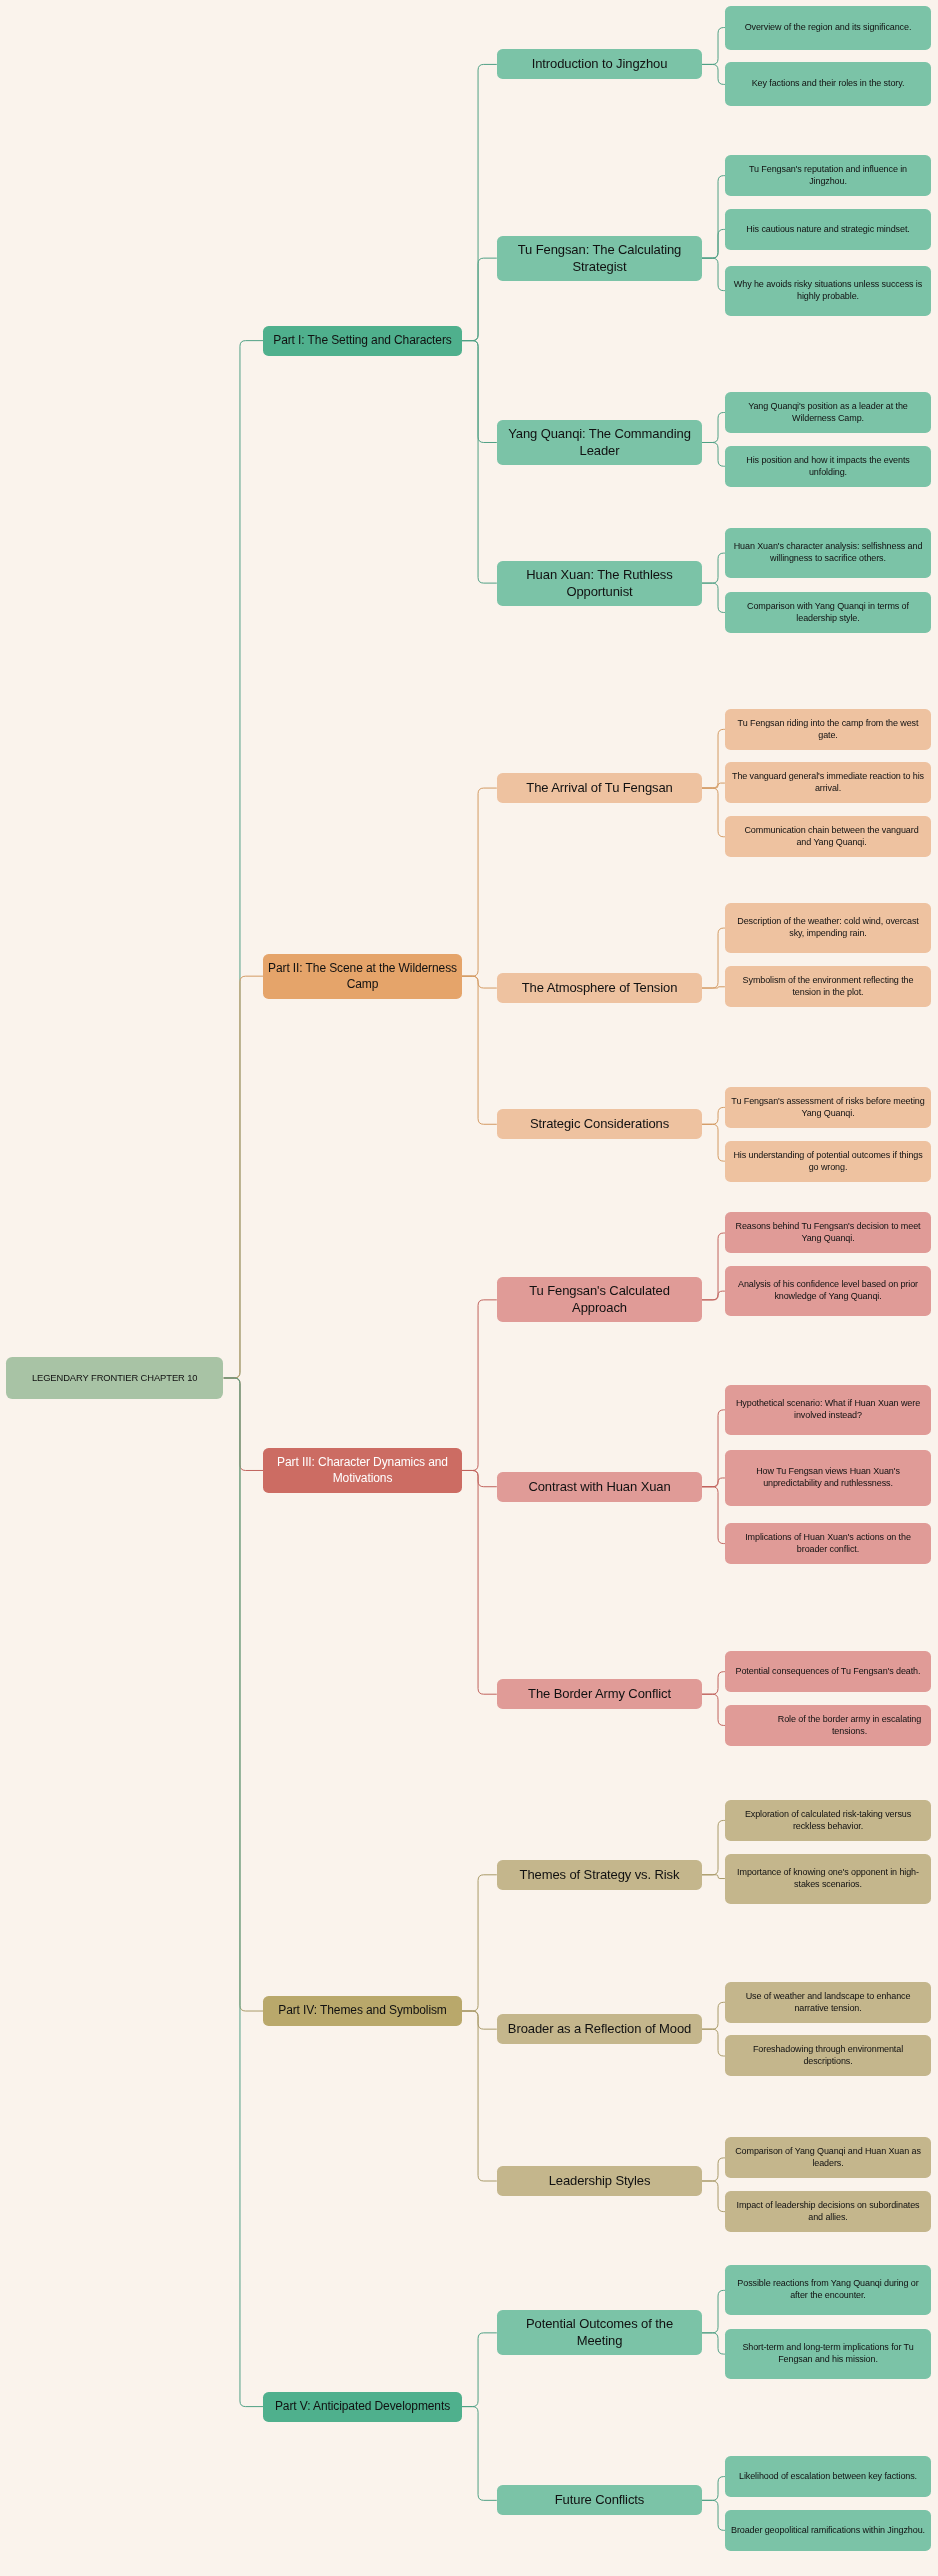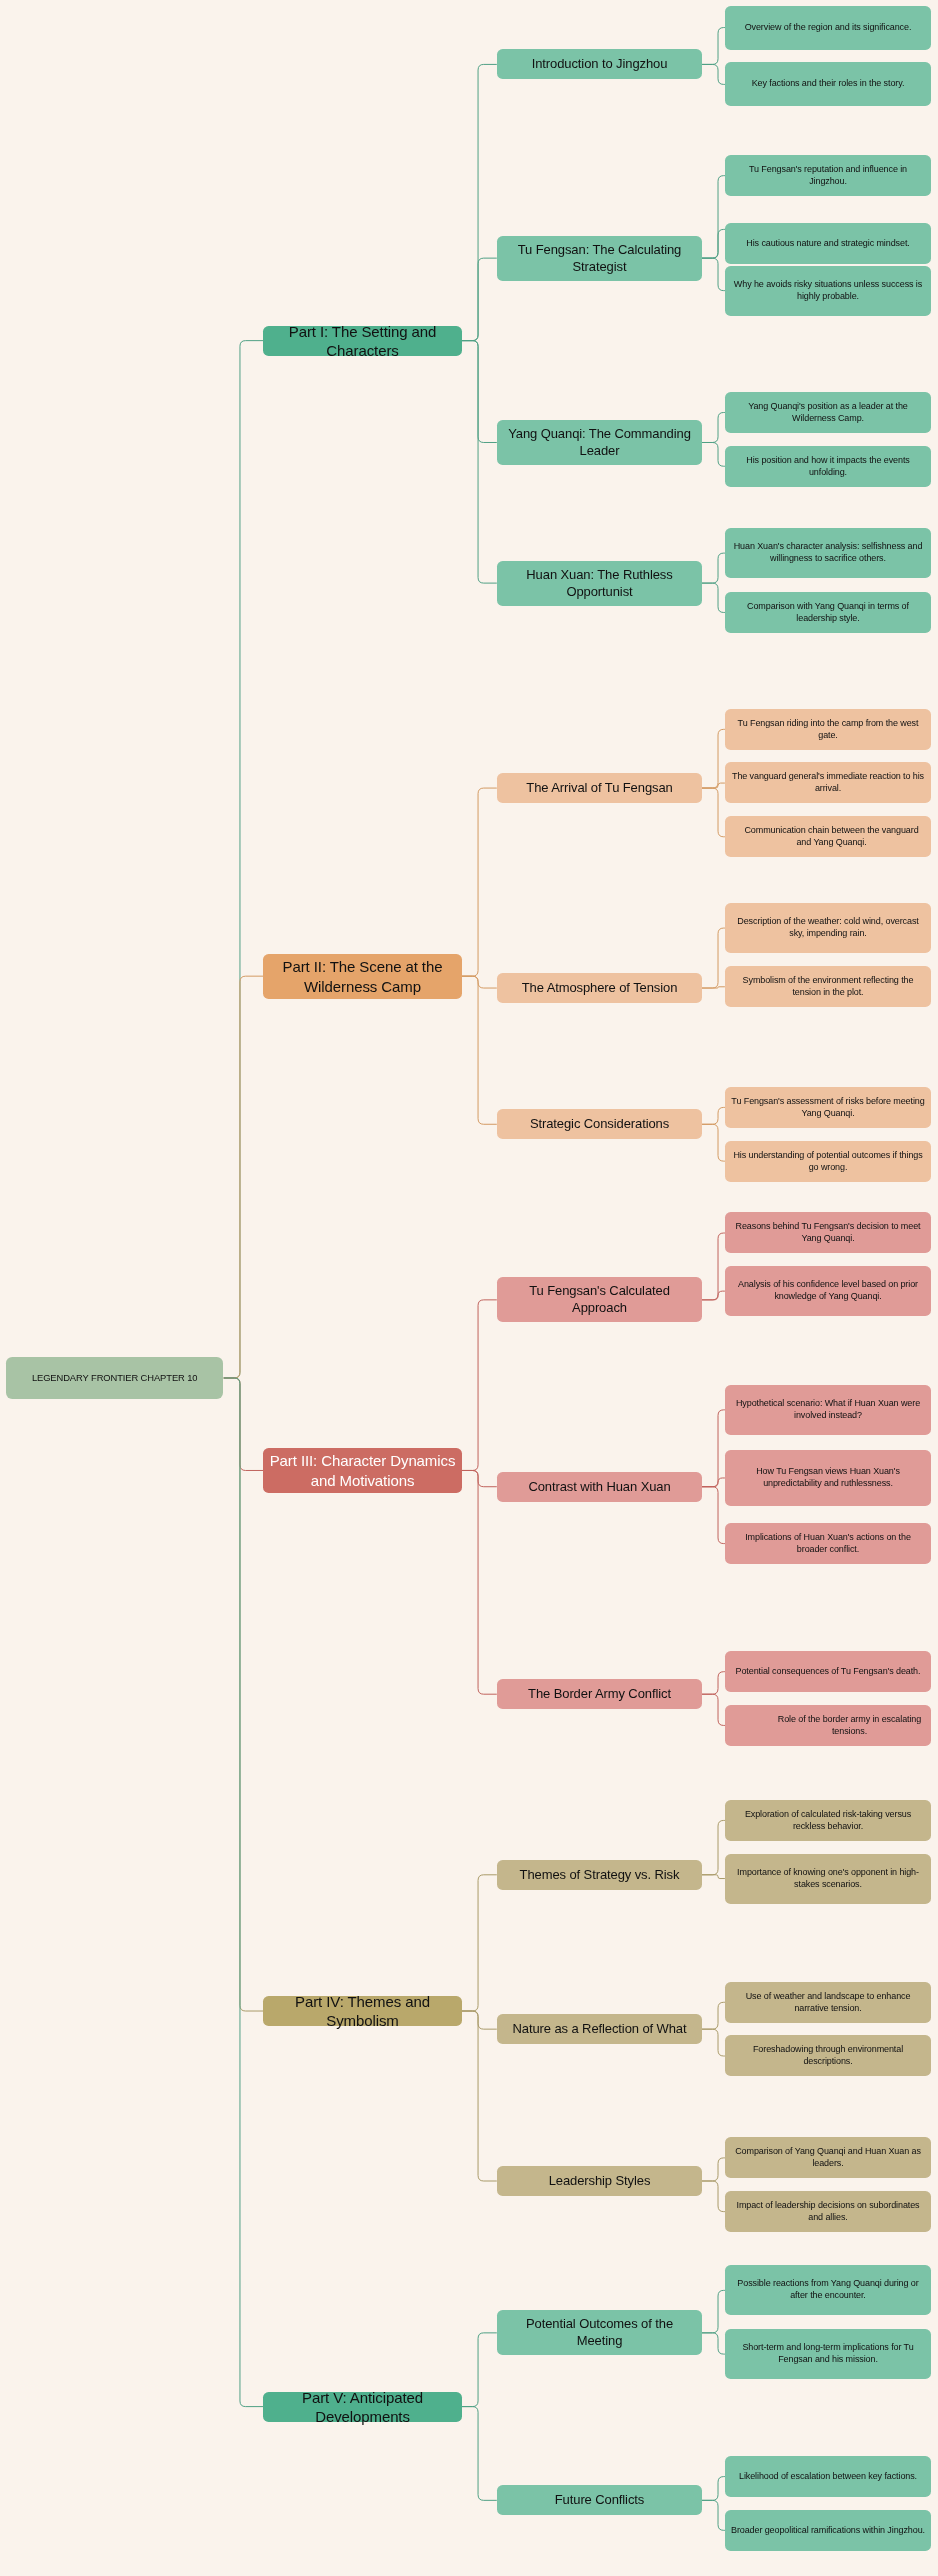--- a/index.html
+++ b/index.html
@@ -38,21 +38,21 @@
     padding: 2.5px 5px;
     color: #111111;
     letter-spacing: -0.1px;
     word-wrap: break-word;
   }
   .node.root {
     font-size: 9.4px;
     border-radius: 6.2px;
   }
   .node.l1 {
-    font-size: 15px;
+    font-size: 12px;
     border-radius: 5.6px;
   }
   .node.l2 {
     font-size: 13px;
     border-radius: 5.6px;
   }
   .node.l3 {
     font-size: 9px;
     border-radius: 5.6px;
   }
@@ -132,21 +132,21 @@
     </div>
     <div class="node l3" style="left: 725px; top: 62px; width: 206px; height: 44px; background: rgb(123, 195, 167);">
       <span class="node-label">Key factions and their roles in the story.</span>
     </div>
     <div class="node l2" style="left: 497px; top: 236px; width: 205px; height: 45px; background: rgb(123, 195, 167);">
       <span class="node-label">Tu Fengsan: The Calculating Strategist</span>
     </div>
     <div class="node l3" style="left: 725px; top: 155px; width: 206px; height: 41px; background: rgb(123, 195, 167);">
       <span class="node-label">Tu Fengsan's reputation and influence in Jingzhou.</span>
     </div>
-    <div class="node l3" style="left: 725px; top: 209px; width: 206px; height: 41px; background: rgb(123, 195, 167); margin-top: 14px;">
+    <div class="node l3" style="left: 725px; top: 209px; width: 206px; height: 41px; background: rgb(123, 195, 167);">
       <span class="node-label">His cautious nature and strategic mindset.</span>
     </div>
     <div class="node l3" style="left: 725px; top: 266px; width: 206px; height: 50px; background: rgb(123, 195, 167);">
       <span class="node-label">Why he avoids risky situations unless success is highly probable.</span>
     </div>
     <div class="node l2" style="left: 497px; top: 420px; width: 205px; height: 45px; background: rgb(123, 195, 167);">
       <span class="node-label">Yang Quanqi: The Commanding Leader</span>
     </div>
     <div class="node l3" style="left: 725px; top: 392px; width: 206px; height: 41px; background: rgb(123, 195, 167);">
       <span class="node-label">Yang Quanqi's position as a leader at the Wilderness Camp.</span>
@@ -235,21 +235,21 @@
     <div class="node l2" style="left: 497px; top: 1860px; width: 205px; height: 30px; background: rgb(196, 182, 140);">
       <span class="node-label">Themes of Strategy vs. Risk</span>
     </div>
     <div class="node l3" style="left: 725px; top: 1800px; width: 206px; height: 41px; background: rgb(196, 182, 140);">
       <span class="node-label">Exploration of calculated risk-taking versus reckless behavior.</span>
     </div>
     <div class="node l3" style="left: 725px; top: 1854px; width: 206px; height: 50px; background: rgb(196, 182, 140);">
       <span class="node-label">Importance of knowing one's opponent in high-stakes scenarios.</span>
     </div>
     <div class="node l2" style="left: 497px; top: 2014px; width: 205px; height: 30px; background: rgb(196, 182, 140);">
-      <span class="node-label">Nature as a Reflection of What</span>
+      <span class="node-label">Broader as a Reflection of Mood</span>
     </div>
     <div class="node l3" style="left: 725px; top: 1982px; width: 206px; height: 41px; background: rgb(196, 182, 140);">
       <span class="node-label">Use of weather and landscape to enhance narrative tension.</span>
     </div>
     <div class="node l3" style="left: 725px; top: 2035px; width: 206px; height: 41px; background: rgb(196, 182, 140);">
       <span class="node-label">Foreshadowing through environmental descriptions.</span>
     </div>
     <div class="node l2" style="left: 497px; top: 2166px; width: 205px; height: 30px; background: rgb(196, 182, 140);">
       <span class="node-label">Leadership Styles</span>
     </div>

